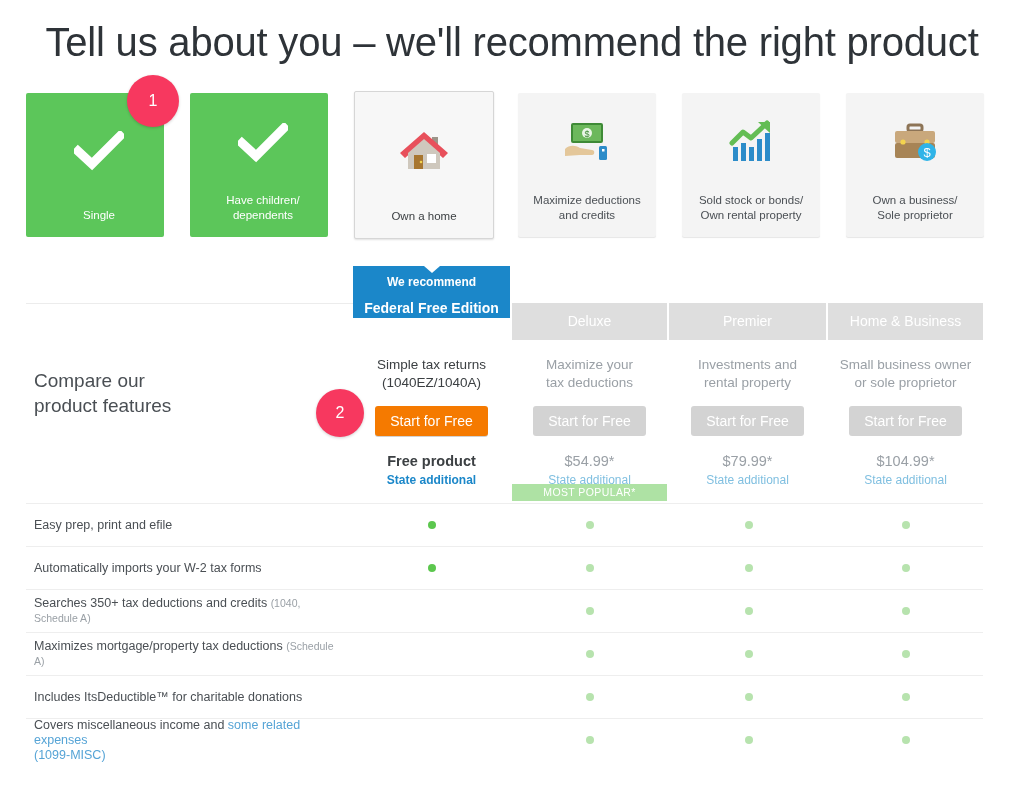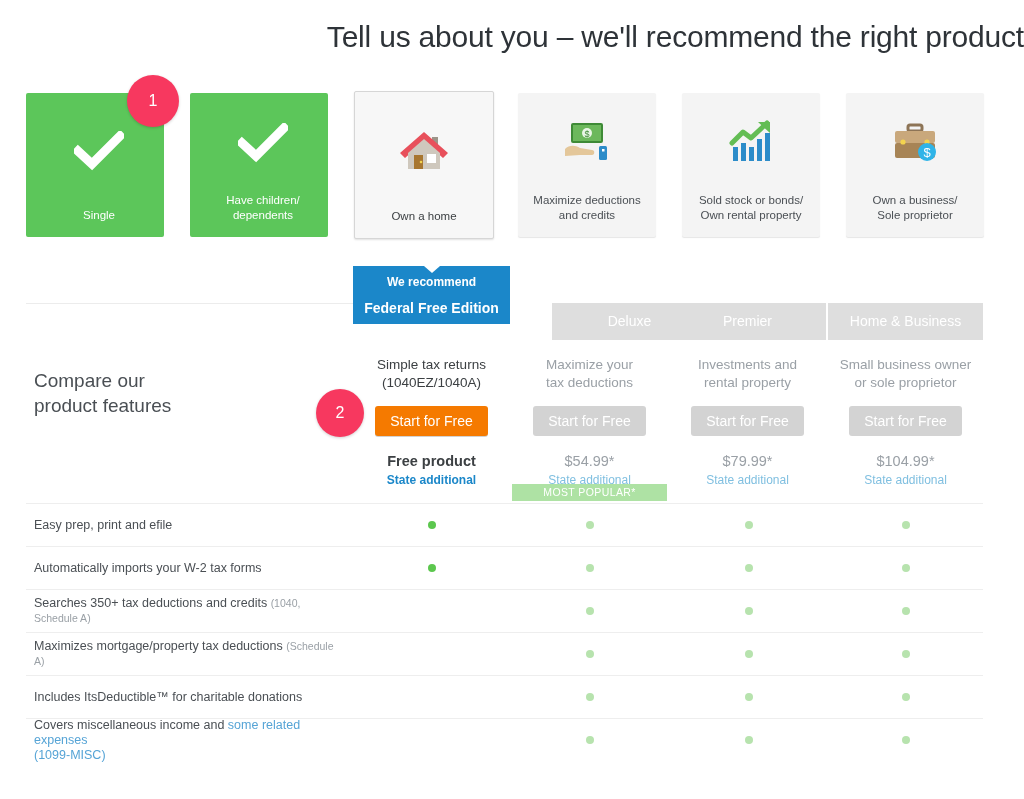--- a/index.html
+++ b/index.html
@@ -8,22 +8,22 @@
     background:#ffffff;
     font-family:"Liberation Sans", sans-serif;
     color:#3c4043;
     -webkit-font-smoothing:antialiased;
   }
   .page{position:relative;width:1024px;height:799px;}
 
   
   .headline{
     position:absolute;left:0;top:20px;width:1024px;
-    text-align:right;
-    font-size:30px;font-weight:400;color:#2e3338;
+    text-align:center;
+    font-size:40px;font-weight:400;color:#2e3338;
     letter-spacing:-0.2px;
   }
 
   
   .cards{position:absolute;left:26px;top:93px;width:958px;height:150px;}
   .card{
     position:absolute;top:0;
     width:138px;height:144px;
     border-radius:2px;
     box-sizing:border-box;
@@ -82,40 +82,40 @@
   .bg-hb{left:802px;width:155px;background:#fcfcfc;}
 
   .hdr{
     position:absolute;
     box-sizing:border-box;
     text-align:center;
     color:#ffffff;
     font-size:13px;
   }
   .hdr-free{
-    left:327px;top:-14px;width:157px;height:58px;
+    left:327px;top:-14px;width:157px;height:52px;
     background:#1b87c9;
     padding-top:9px;
     z-index:5;
   }
   .hdr-free .l1{font-size:12px;font-weight:700;display:block;}
   .hdr-free .l2{font-size:14px;font-weight:700;display:block;margin-top:11px;}
   .notch{
     position:absolute;left:50%;top:0;transform:translateX(-50%);
     width:0;height:0;
     border-left:8px solid transparent;border-right:8px solid transparent;
     border-top:7px solid #ffffff;
   }
   .hdr-gray{
     top:23px;height:37px;
     background:#dedede;color:#ffffff;
     font-size:14px;font-weight:400;
     line-height:37px;
   }
-  .hdr-gray.deluxe{left:486px;width:155px;margin-left:40px;}
+  .hdr-gray.deluxe{left:486px;width:155px;}
   .hdr-gray.premier{left:643px;width:157px;}
   .hdr-gray.hb{left:802px;width:155px;}
 
   .topdivider{
     position:absolute;left:0;top:23px;width:327px;height:1px;background:#ececec;
   }
 
   .compare-title{
     position:absolute;left:8px;top:88px;
     font-size:19px;line-height:25px;color:#4a4f54;font-weight:400;

